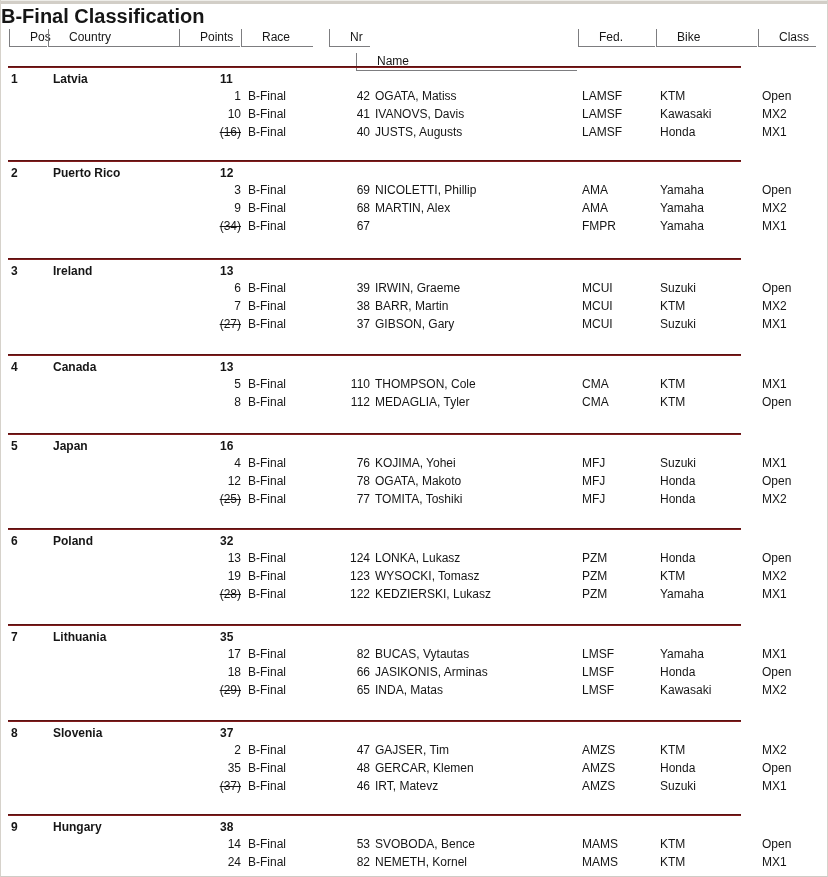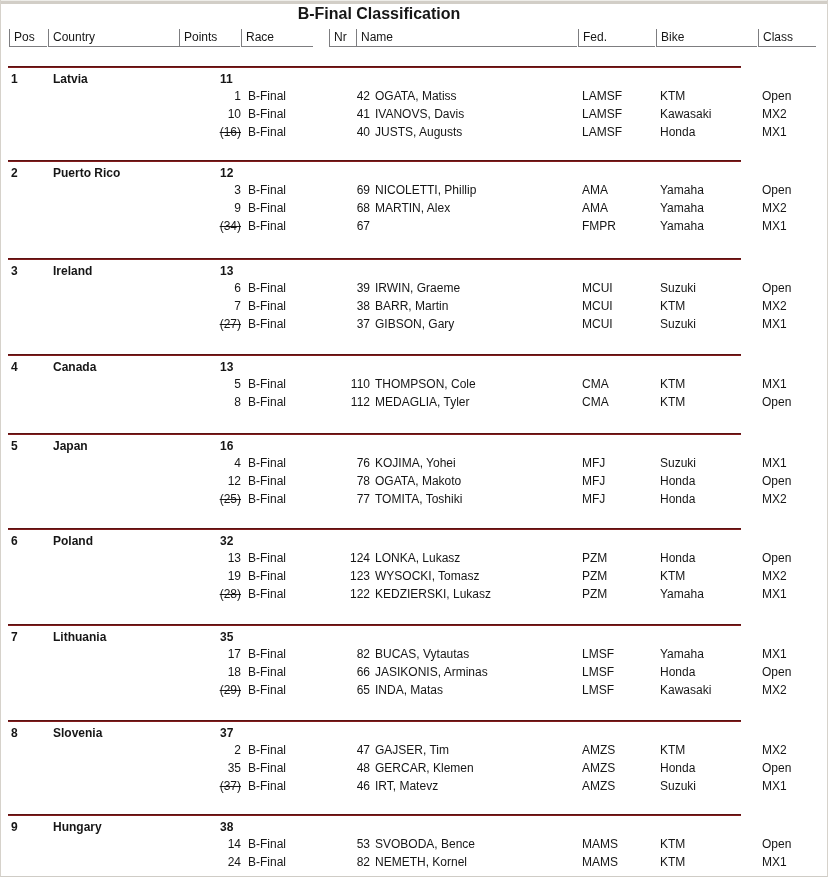--- a/index.html
+++ b/index.html
@@ -3,30 +3,30 @@
 <meta charset="utf-8">
 <style>
   html,body{margin:0;padding:0;background:#ffffff;}
   .page{
     position:relative;width:828px;height:877px;background:#fff;overflow:hidden;
     box-sizing:border-box;
     border-left:1px solid #d6d2cb;border-right:1px solid #d6d2cb;border-bottom:1px solid #cfccc6;
     font-family:"Liberation Sans",sans-serif;font-size:12px;color:#161616;
   }
   .top-edge{position:absolute;top:0;left:0;width:828px;height:4px;background:#d2cec7;border-top:1px solid #eeede9;box-sizing:border-box;}
-  .title{position:absolute;top:5px;left:0;width:756px;text-align:center;font-size:16px;font-weight:bold;letter-spacing:0px;}
+  .title{position:absolute;top:5px;left:0;width:756px;font-size:20px;font-weight:bold;letter-spacing:0px;}
   
   .hcell{position:absolute;top:29px;height:18px;line-height:17px;box-sizing:border-box;
-         border-left:1px solid #7d7d80;border-bottom:1px solid #7d7d80;padding-left:4px;}
+         border-left:1px solid #7d7d80;border-bottom:1px solid #7d7d80;padding-left:20px;}
   .hc-pos{left:8px;width:38px;}
   .hc-country{left:47px;width:150px;}
   .hc-points{left:178px;width:61px;}
   .hc-race{left:240px;width:72px;}
   .hc-nr{left:328px;width:41px;}
-  .hc-name{left:355px;width:221px;}
+  .hc-name{left:355px;width:221px;margin-top:24px;}
   .hc-fed{left:577px;width:77px;}
   .hc-bike{left:655px;width:101px;}
   .hc-class{left:757px;width:58px;}
   
   .group{position:absolute;left:0;width:828px;height:96px;}
   .redline{position:absolute;top:0;left:7px;width:733px;height:2px;background:#811d1d;border-top:1px solid #5c1212;box-sizing:border-box;}
   .grow{position:absolute;left:0;width:828px;height:18px;line-height:18px;}
   .b{font-weight:bold;}
   .grow span{position:absolute;top:0;height:18px;line-height:18px;white-space:nowrap;}
   .c-pos{left:10px;width:36px;}

